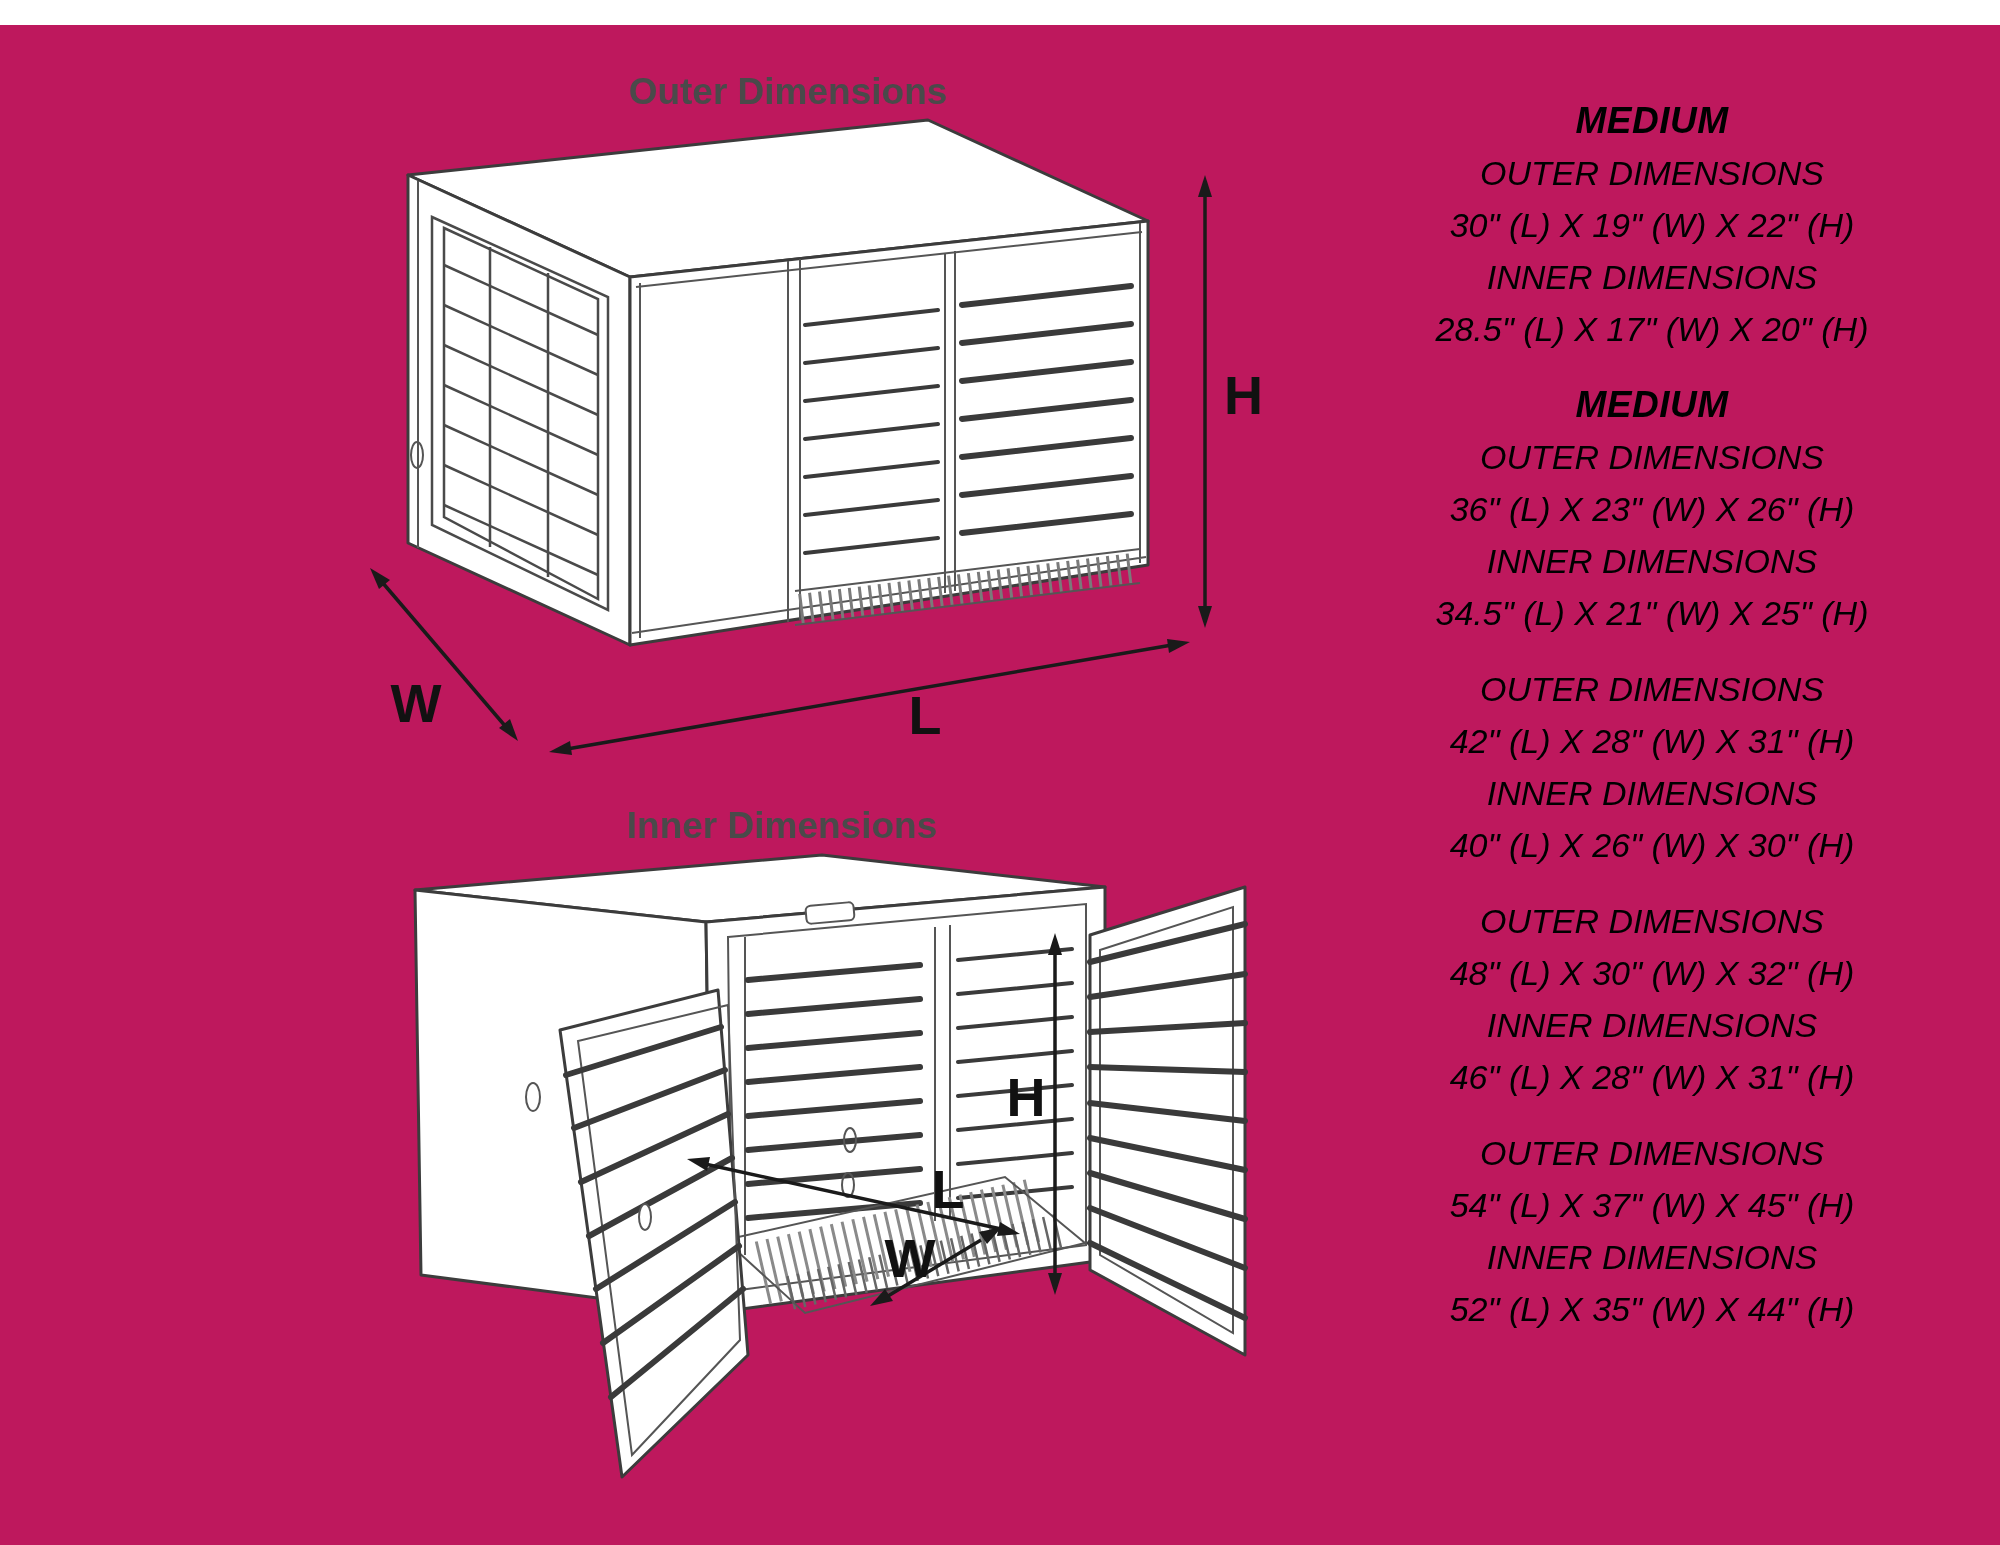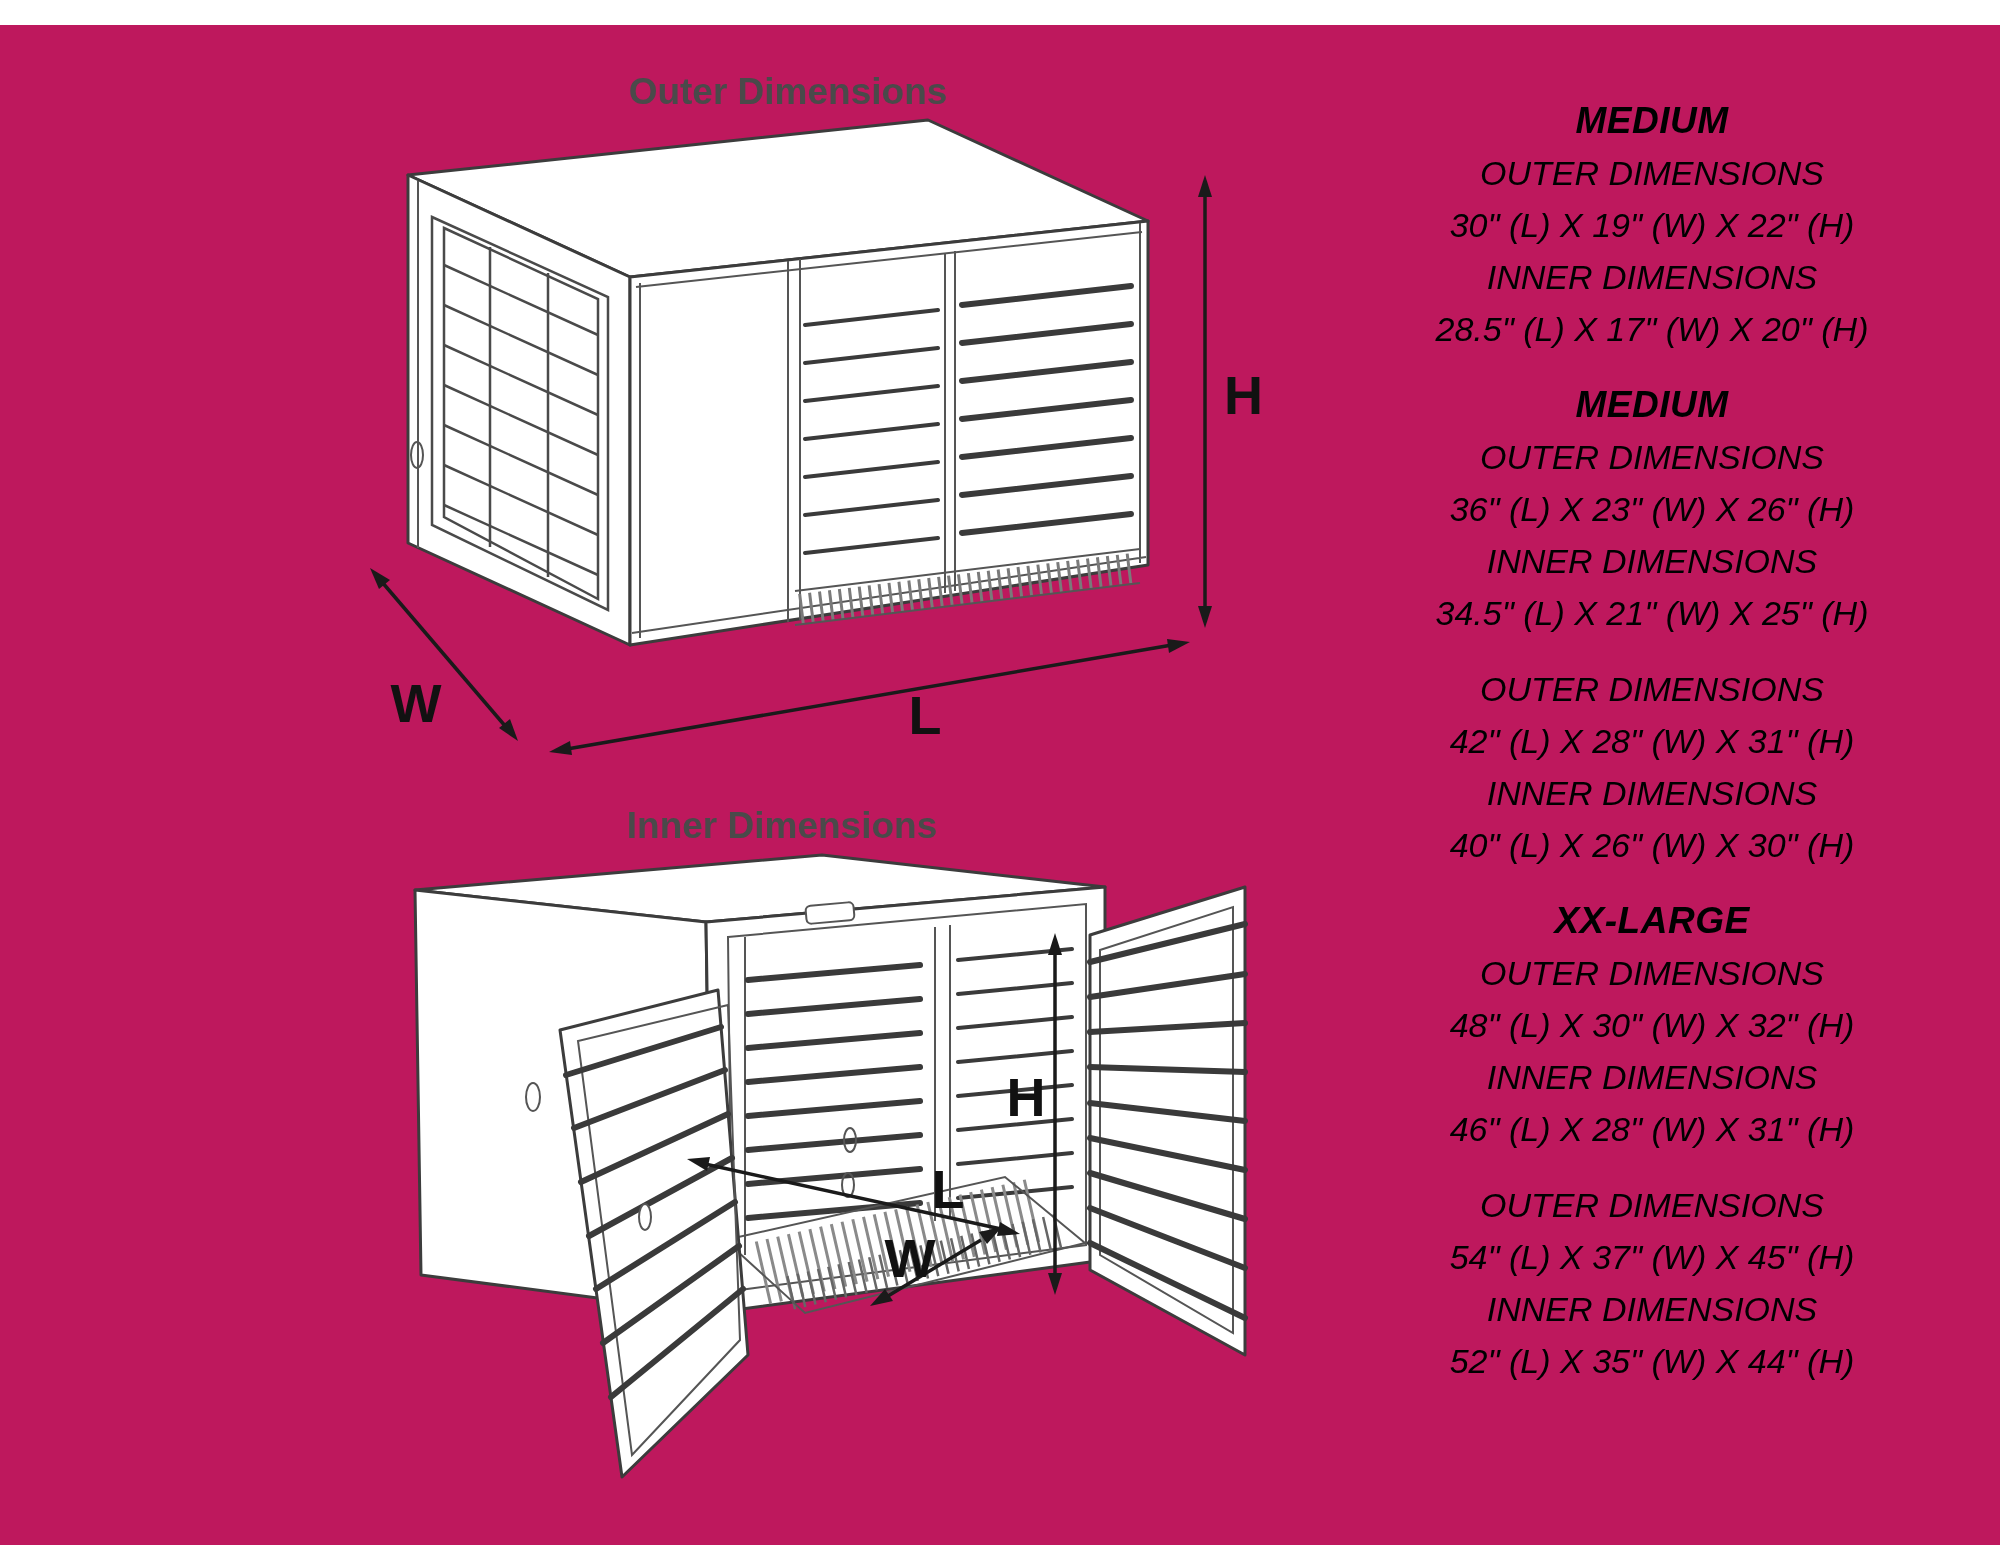--- a/index.html
+++ b/index.html
@@ -170,21 +170,20 @@
     </div>
 
     <div class="size-block">
       <div class="size-line">OUTER DIMENSIONS</div>
       <div class="size-line">42" (L) X 28" (W) X 31" (H)</div>
       <div class="size-line">INNER DIMENSIONS</div>
       <div class="size-line">40" (L) X 26" (W) X 30" (H)</div>
     </div>
 
     <div class="size-block">
-      <div class="size-name">XX-LARGE</div>
       <div class="size-line">OUTER DIMENSIONS</div>
       <div class="size-line">48" (L) X 30" (W) X 32" (H)</div>
       <div class="size-line">INNER DIMENSIONS</div>
       <div class="size-line">46" (L) X 28" (W) X 31" (H)</div>
     </div>
 
     <div class="size-block">
       <div class="size-line">OUTER DIMENSIONS</div>
       <div class="size-line">54" (L) X 37" (W) X 45" (H)</div>
       <div class="size-line">INNER DIMENSIONS</div>

